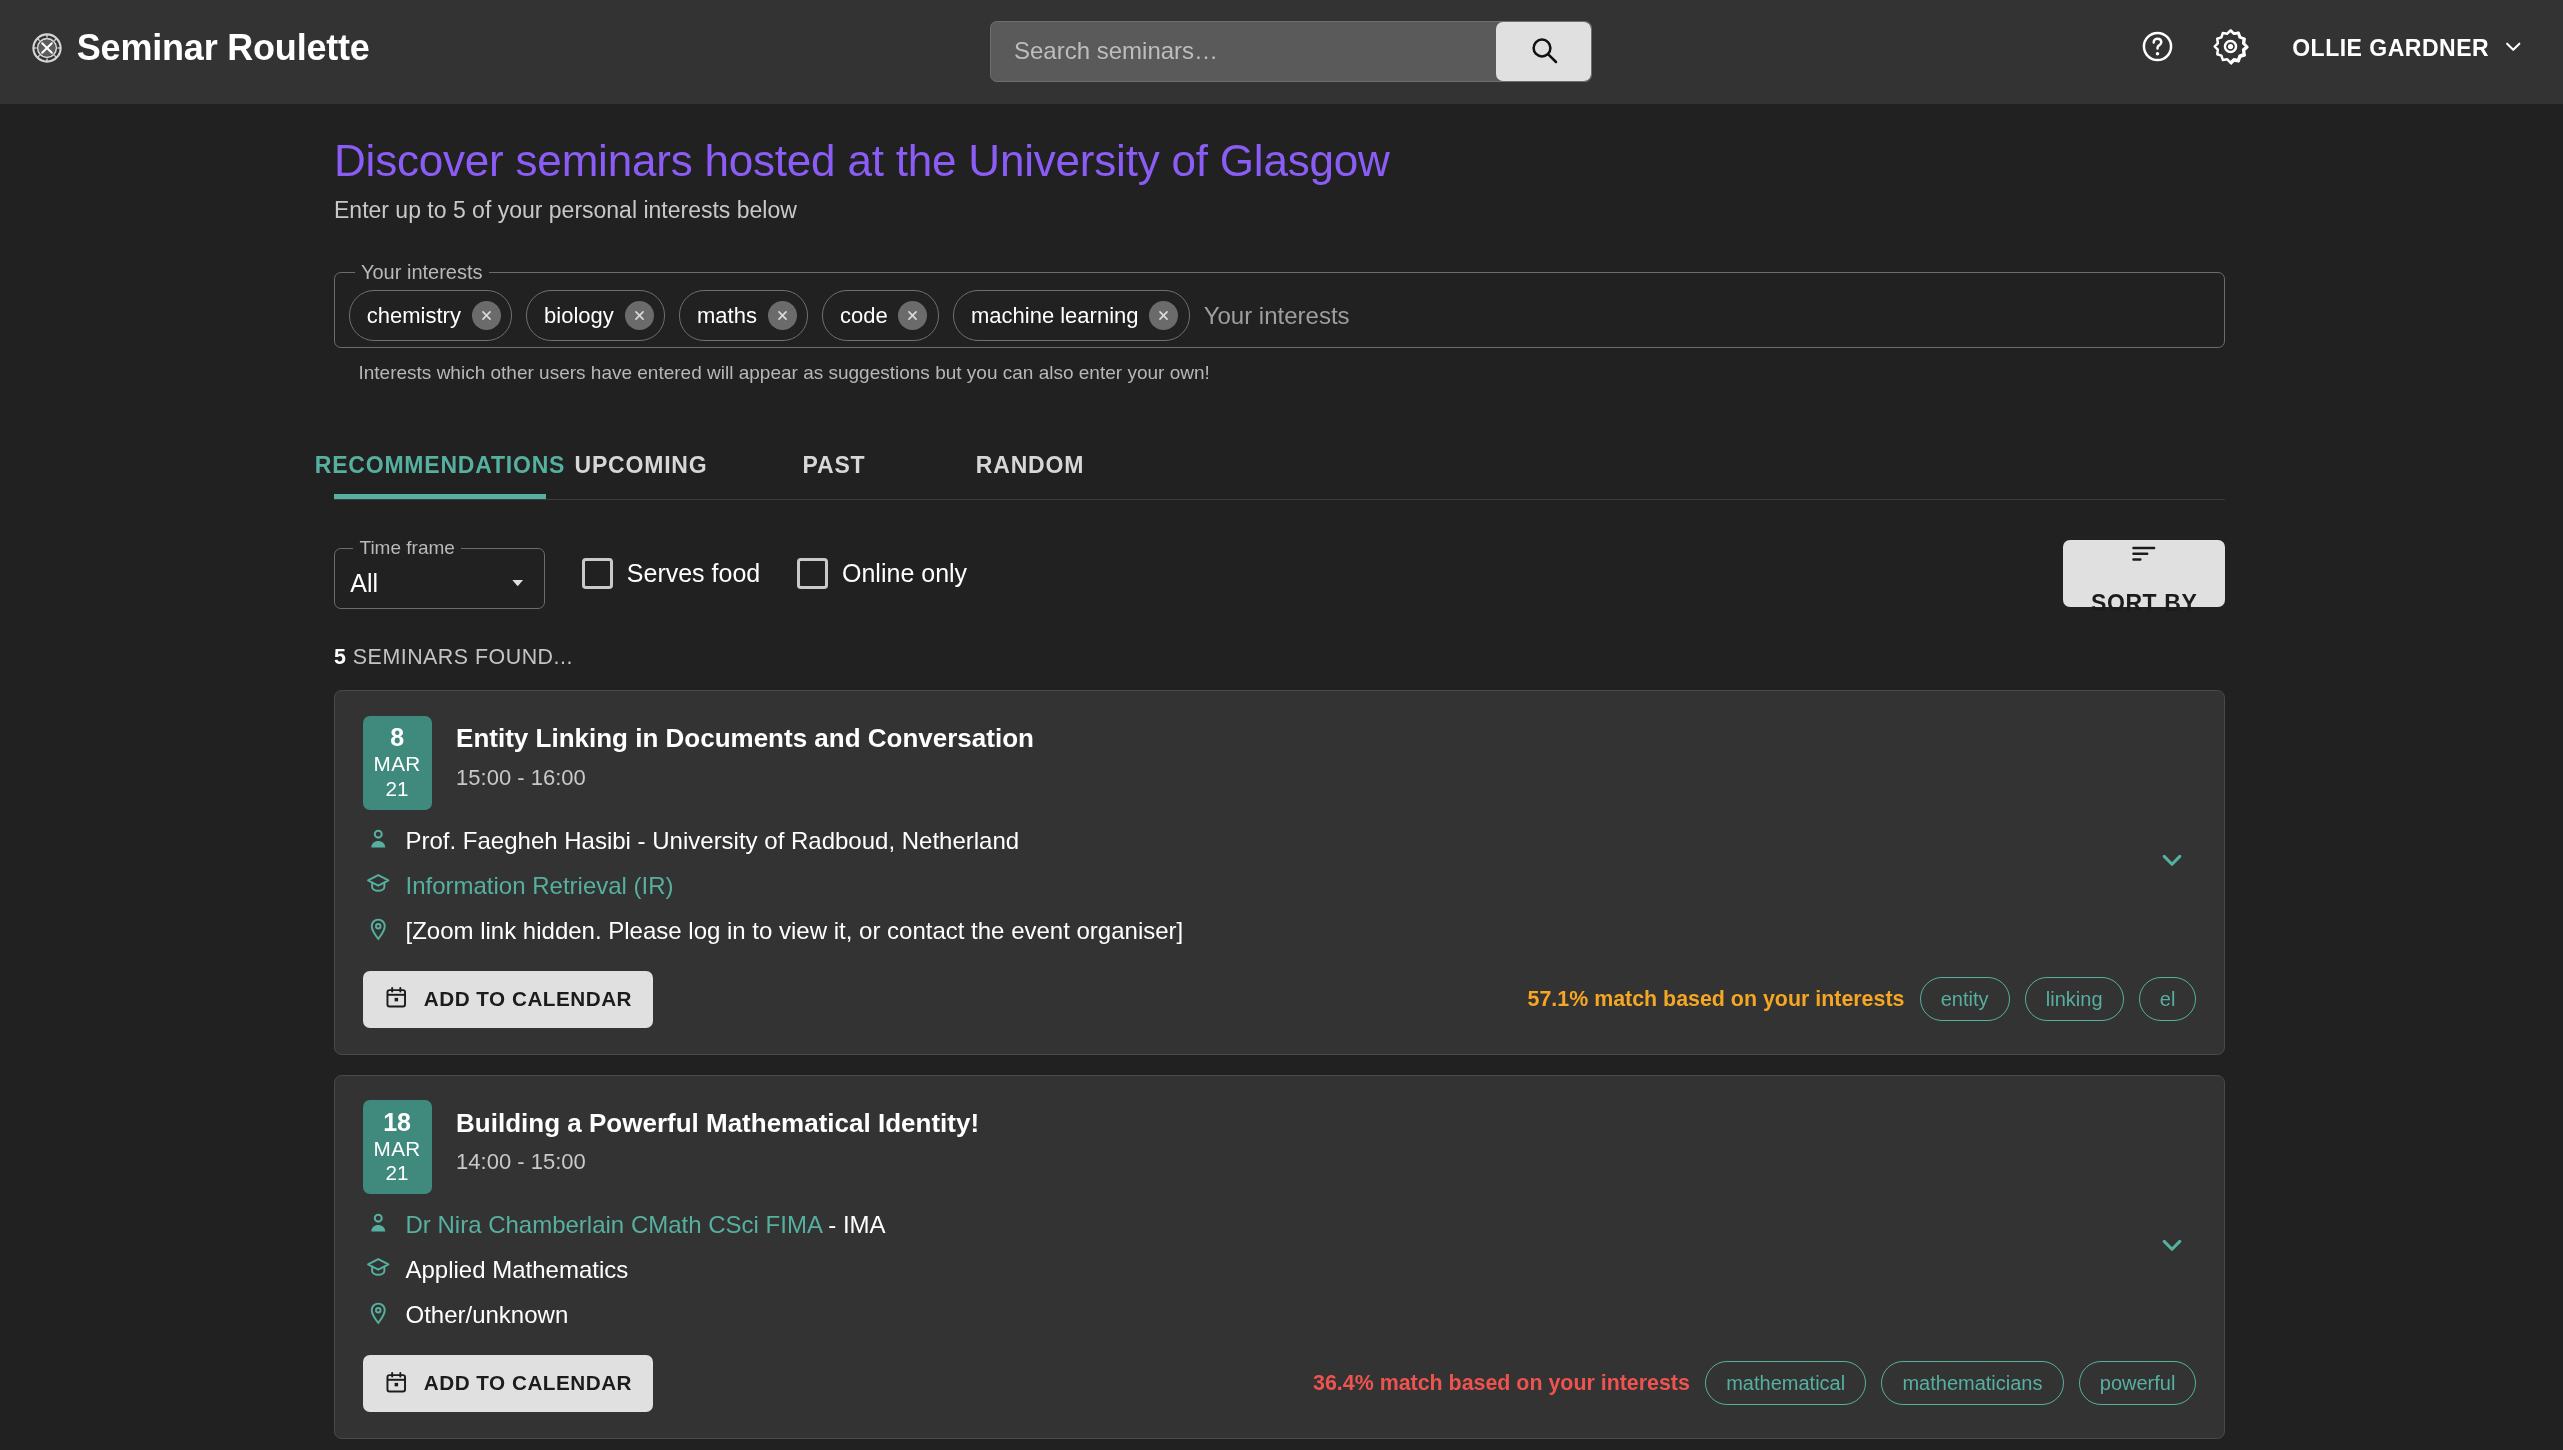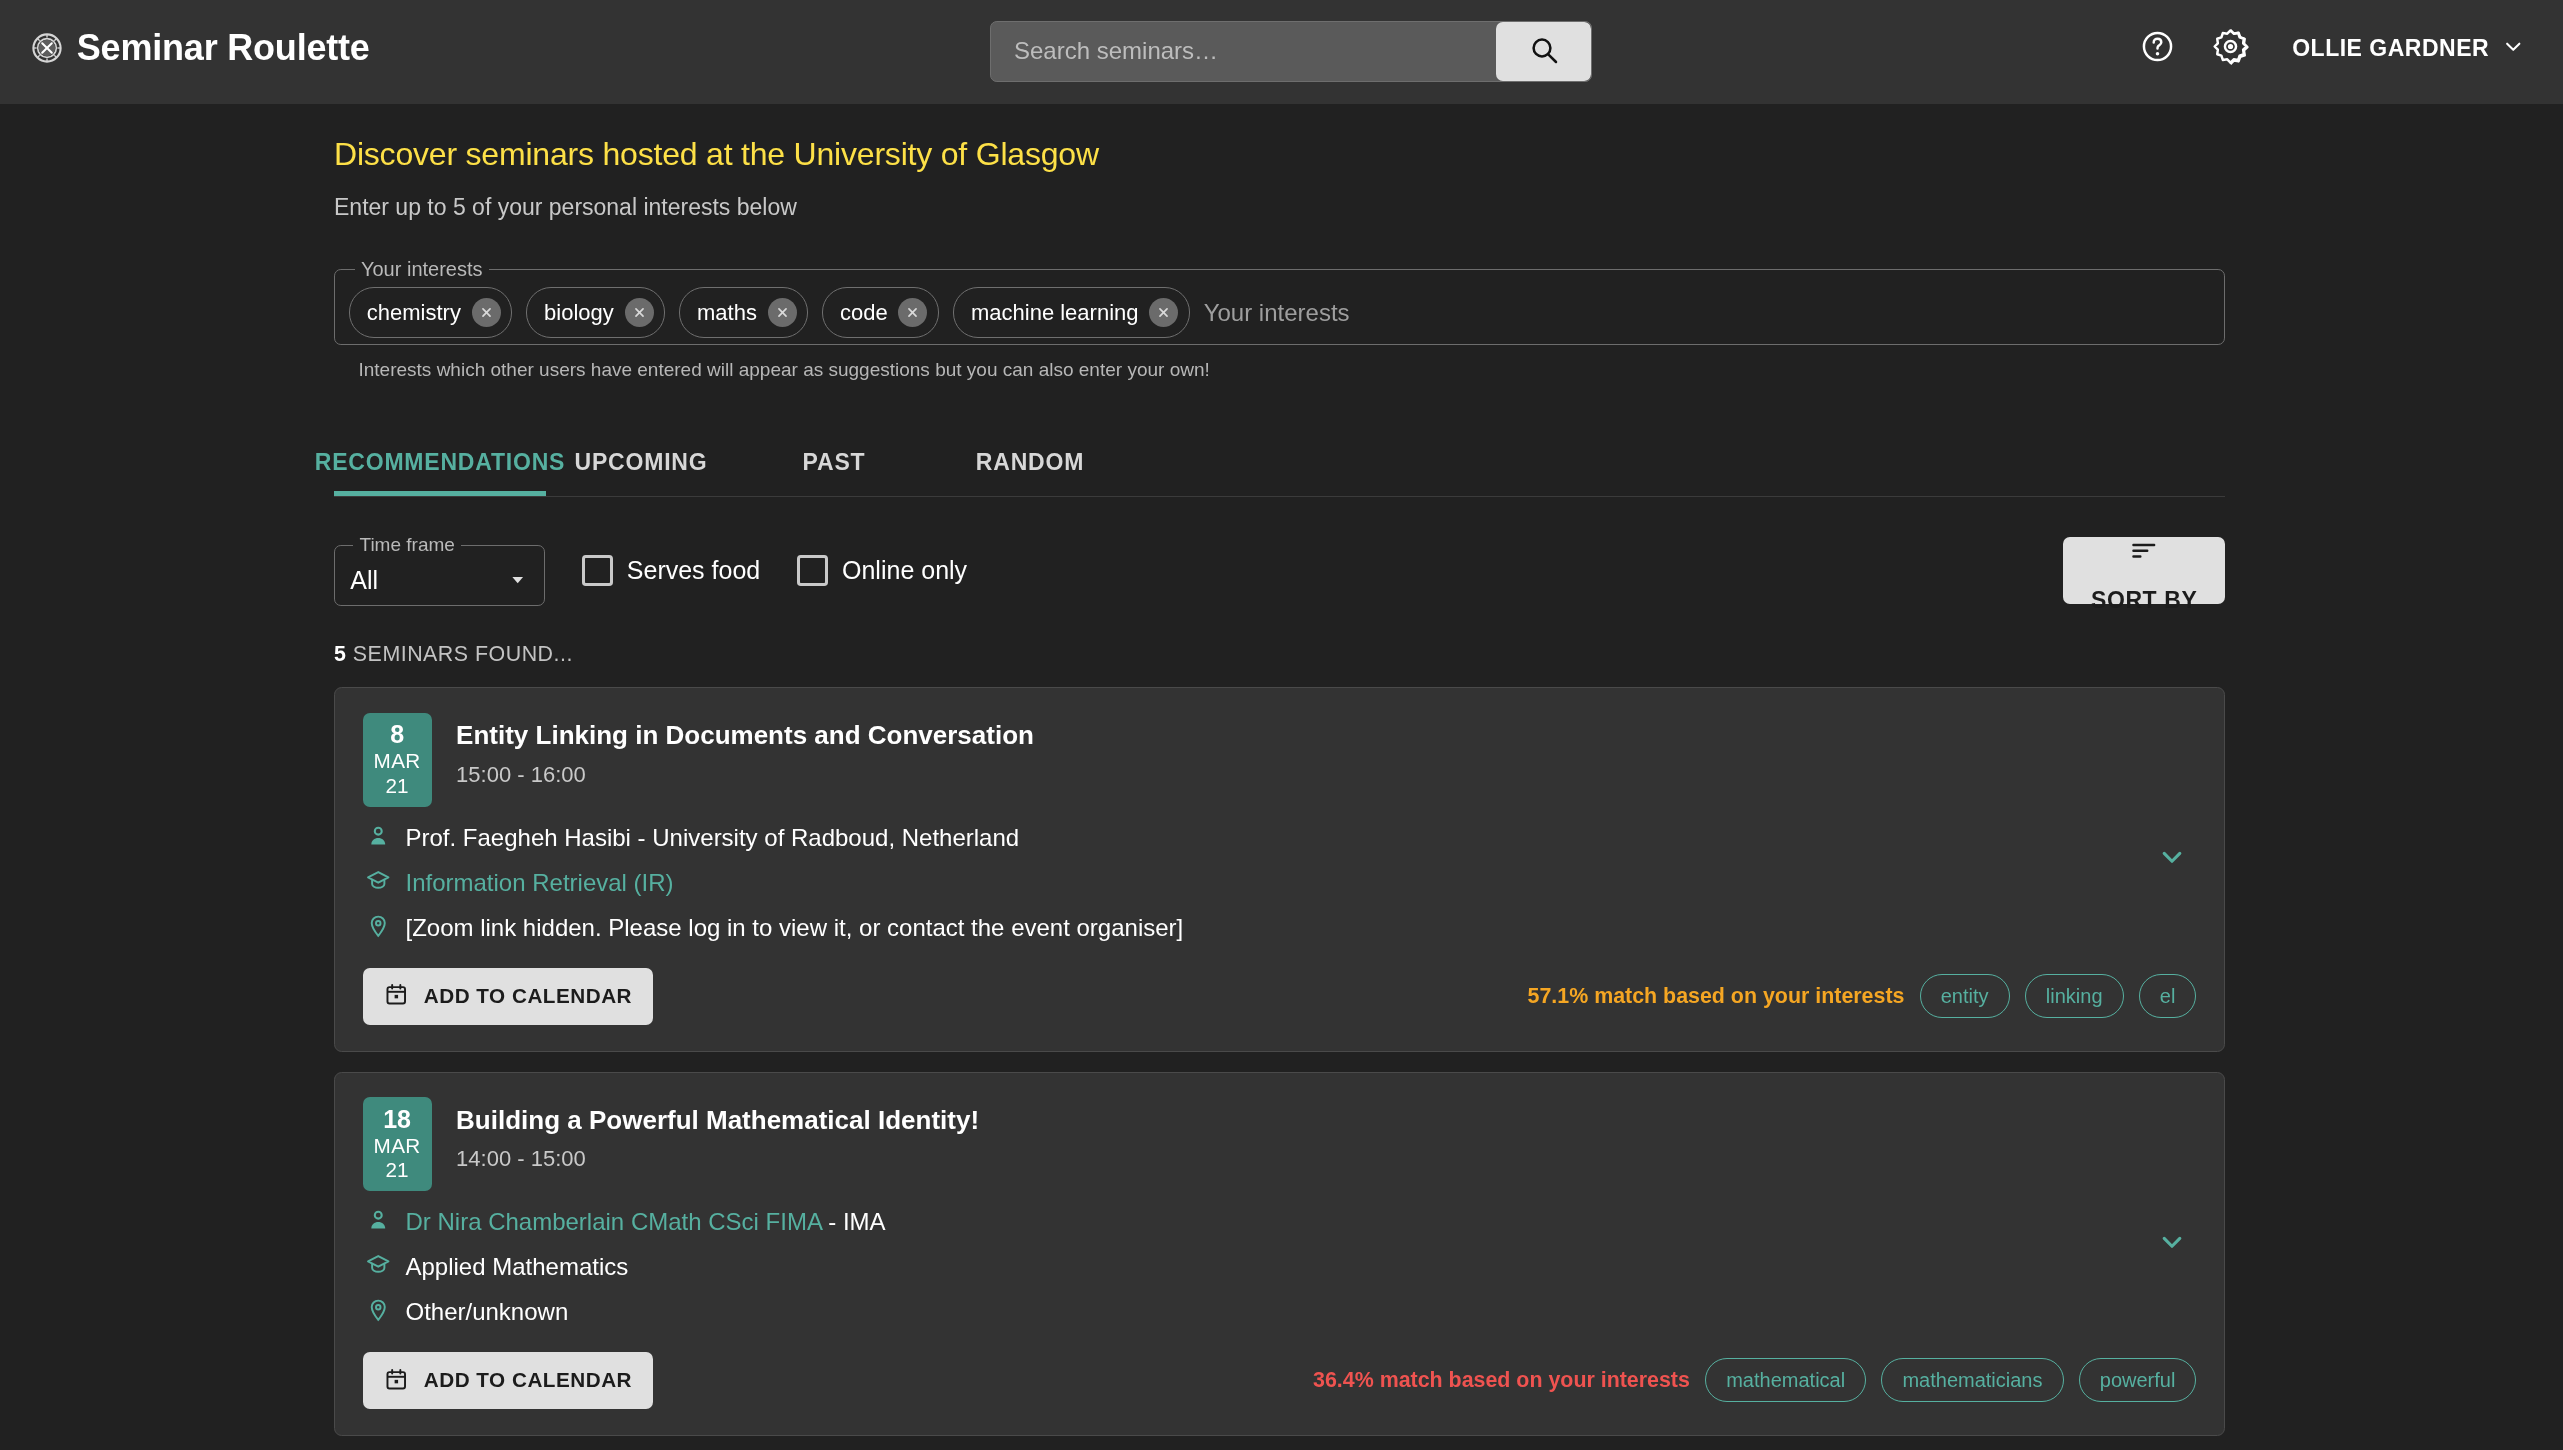--- a/index.html
+++ b/index.html
@@ -97,29 +97,29 @@
   
   .page {
     padding: 0 0 0 0;
   }
   .content {
     width: 1891px;
     margin-left: 334px;
     padding-top: 32px;
   }
   .page-title {
-    color: #fde047;
-    font-size: 32px;
+    color: #8b5cf6;
+    font-size: 44px;
     font-weight: normal;
     letter-spacing: -0.2px;
   }
   .page-subtitle {
     color: #c8c8c8;
     font-size: 23px;
-    margin-top: 21px;
+    margin-top: 11px;
   }
 
   
   .interests-field {
     margin-top: 37px;
     border: 0.8px solid #6d6d6d;
     border-radius: 6.9px;
     padding: 0 15.3px 0 13.8px;
     height: 87px;
     display: flex;

